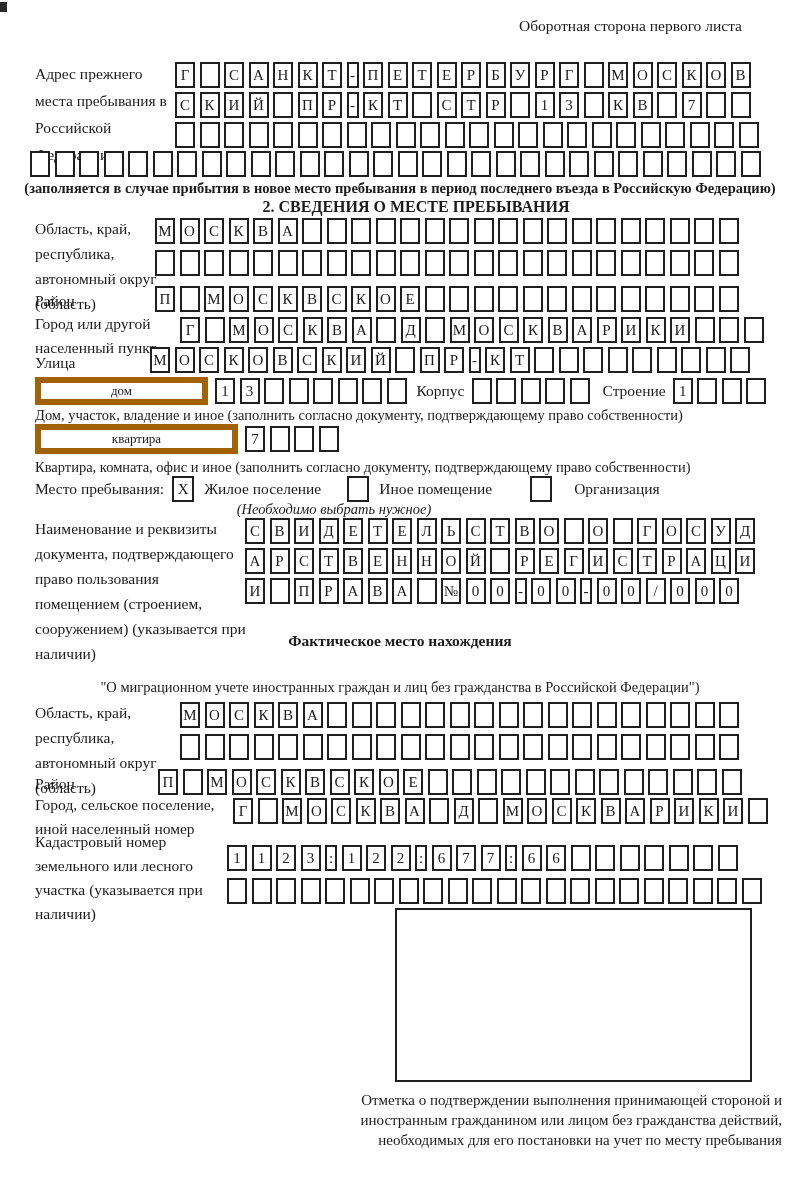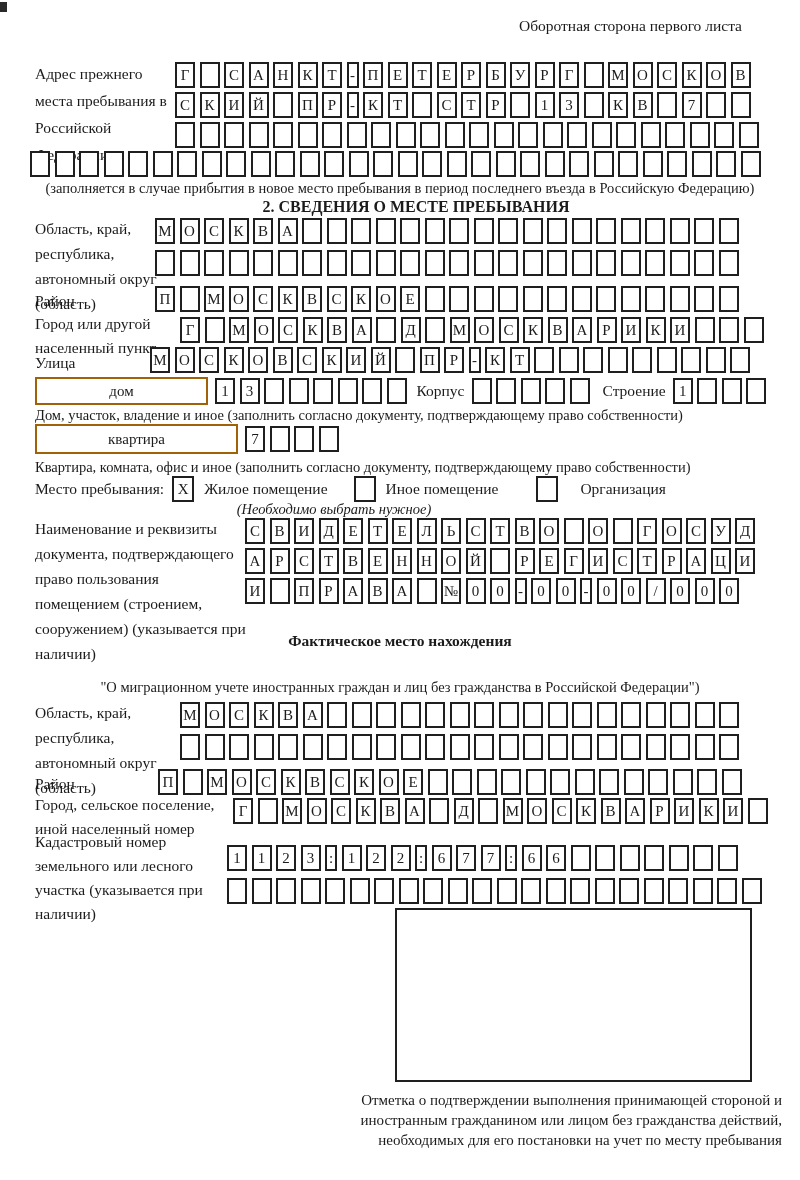--- a/index.html
+++ b/index.html
@@ -9,22 +9,22 @@
   .label{font-size:15.5px;line-height:25px;}
   .label-tall{line-height:27px;}
   .caption{font-size:14.5px;}
   .center{width:800px;text-align:center;}
   .bold{font-weight:bold;}
   .boxrow{display:flex;gap:4.5px;align-items:flex-start;}
   .cbox{flex:none;box-sizing:border-box;width:20px;height:26px;border:2px solid #1f1f1f;
         display:flex;align-items:center;justify-content:center;
         font-size:15px;font-family:"Liberation Serif", serif;background:#fff;}
   .cbox.narrow{width:12px;}
-  .fieldrect{box-sizing:border-box;border:2px solid #a16207;height:28px;display:flex;
-             align-items:center;justify-content:center;font-size:15px;background:#fff;flex:none;}
+  .fieldrect{box-sizing:border-box;border:6px solid #a16207;height:28px;display:flex;
+             align-items:center;justify-content:center;font-size:13px;background:#fff;flex:none;}
   .inline-label{font-size:15.5px;white-space:nowrap;}
   .hflex{display:flex;align-items:center;}
   .checkbox{flex:none;box-sizing:border-box;width:22px;height:26px;border:2px solid #1f1f1f;
             display:flex;align-items:center;justify-content:center;font-size:15px;background:#fff;}
   .corner-mark{width:7px;height:10px;background:#2a2a2a;}
   .stampbox{box-sizing:border-box;border:2px solid #1f1f1f;background:#fff;}
   .stampcaption{font-size:15px;line-height:20px;text-align:right;}
 </style>
 </head>
 <body>
@@ -139,21 +139,21 @@
       <span class="cbox"></span>
       <span class="cbox"></span>
       <span class="cbox"></span>
       <span class="cbox"></span>
       <span class="cbox"></span>
       <span class="cbox"></span>
       <span class="cbox"></span>
       <span class="cbox"></span>
       <span class="cbox"></span>
     </div>
-  <div class="abs caption center" style="left:0;top:180px;">(заполняется в случае прибытия в новое место пребывания в период последнего въезда в Российскую Федерацию)</div>
+  <div class="abs caption center" style="left:0;top:180px;font-weight:bold;">(заполняется в случае прибытия в новое место пребывания в период последнего въезда в Российскую Федерацию)</div>
 
   <div class="abs center bold" style="left:16px;top:198px;font-size:16px;">2. СВЕДЕНИЯ О МЕСТЕ ПРЕБЫВАНИЯ</div>
 
   <div class="abs label" style="left:35px;top:216px;width:125px;">Область, край, республика, автономный округ (область)</div>
   <div class="abs boxrow" style="left:155px;top:218px;">
       <span class="cbox">М</span>
       <span class="cbox">О</span>
       <span class="cbox">С</span>
       <span class="cbox">К</span>
       <span class="cbox">В</span>
@@ -326,21 +326,21 @@
         <span class="cbox"></span>
         <span class="cbox"></span>
         <span class="cbox"></span>
       </div>
   </div>
   <div class="abs caption" style="left:35px;top:459px;">Квартира, комната, офис и иное (заполнить согласно документу, подтверждающему право собственности)</div>
 
   <div class="abs hflex" style="left:35px;top:476px;">
     <span class="inline-label">Место пребывания:</span>
     <span class="checkbox" style="margin-left:8px;">X</span>
-    <span class="inline-label" style="margin-left:10px;">Жилое помещение</span>
+    <span class="inline-label" style="margin-left:10px;">Жилое поселение</span>
     <span class="checkbox" style="margin-left:26px;"></span>
     <span class="inline-label" style="margin-left:10px;">Иное помещение</span>
     <span class="checkbox" style="margin-left:38px;"></span>
     <span class="inline-label" style="margin-left:22px;">Организация</span>
   </div>
   <div class="abs caption" style="left:134px;top:501px;width:400px;text-align:center;font-style:italic;">(Необходимо выбрать нужное)</div>
 
   <div class="abs label" style="left:35px;top:516px;width:212px;line-height:25px;">Наименование и реквизиты документа, подтверждающего право пользования помещением (строением, сооружением) (указывается при наличии)</div>
   <div class="abs boxrow" style="left:245px;top:518px;">
       <span class="cbox">С</span>

